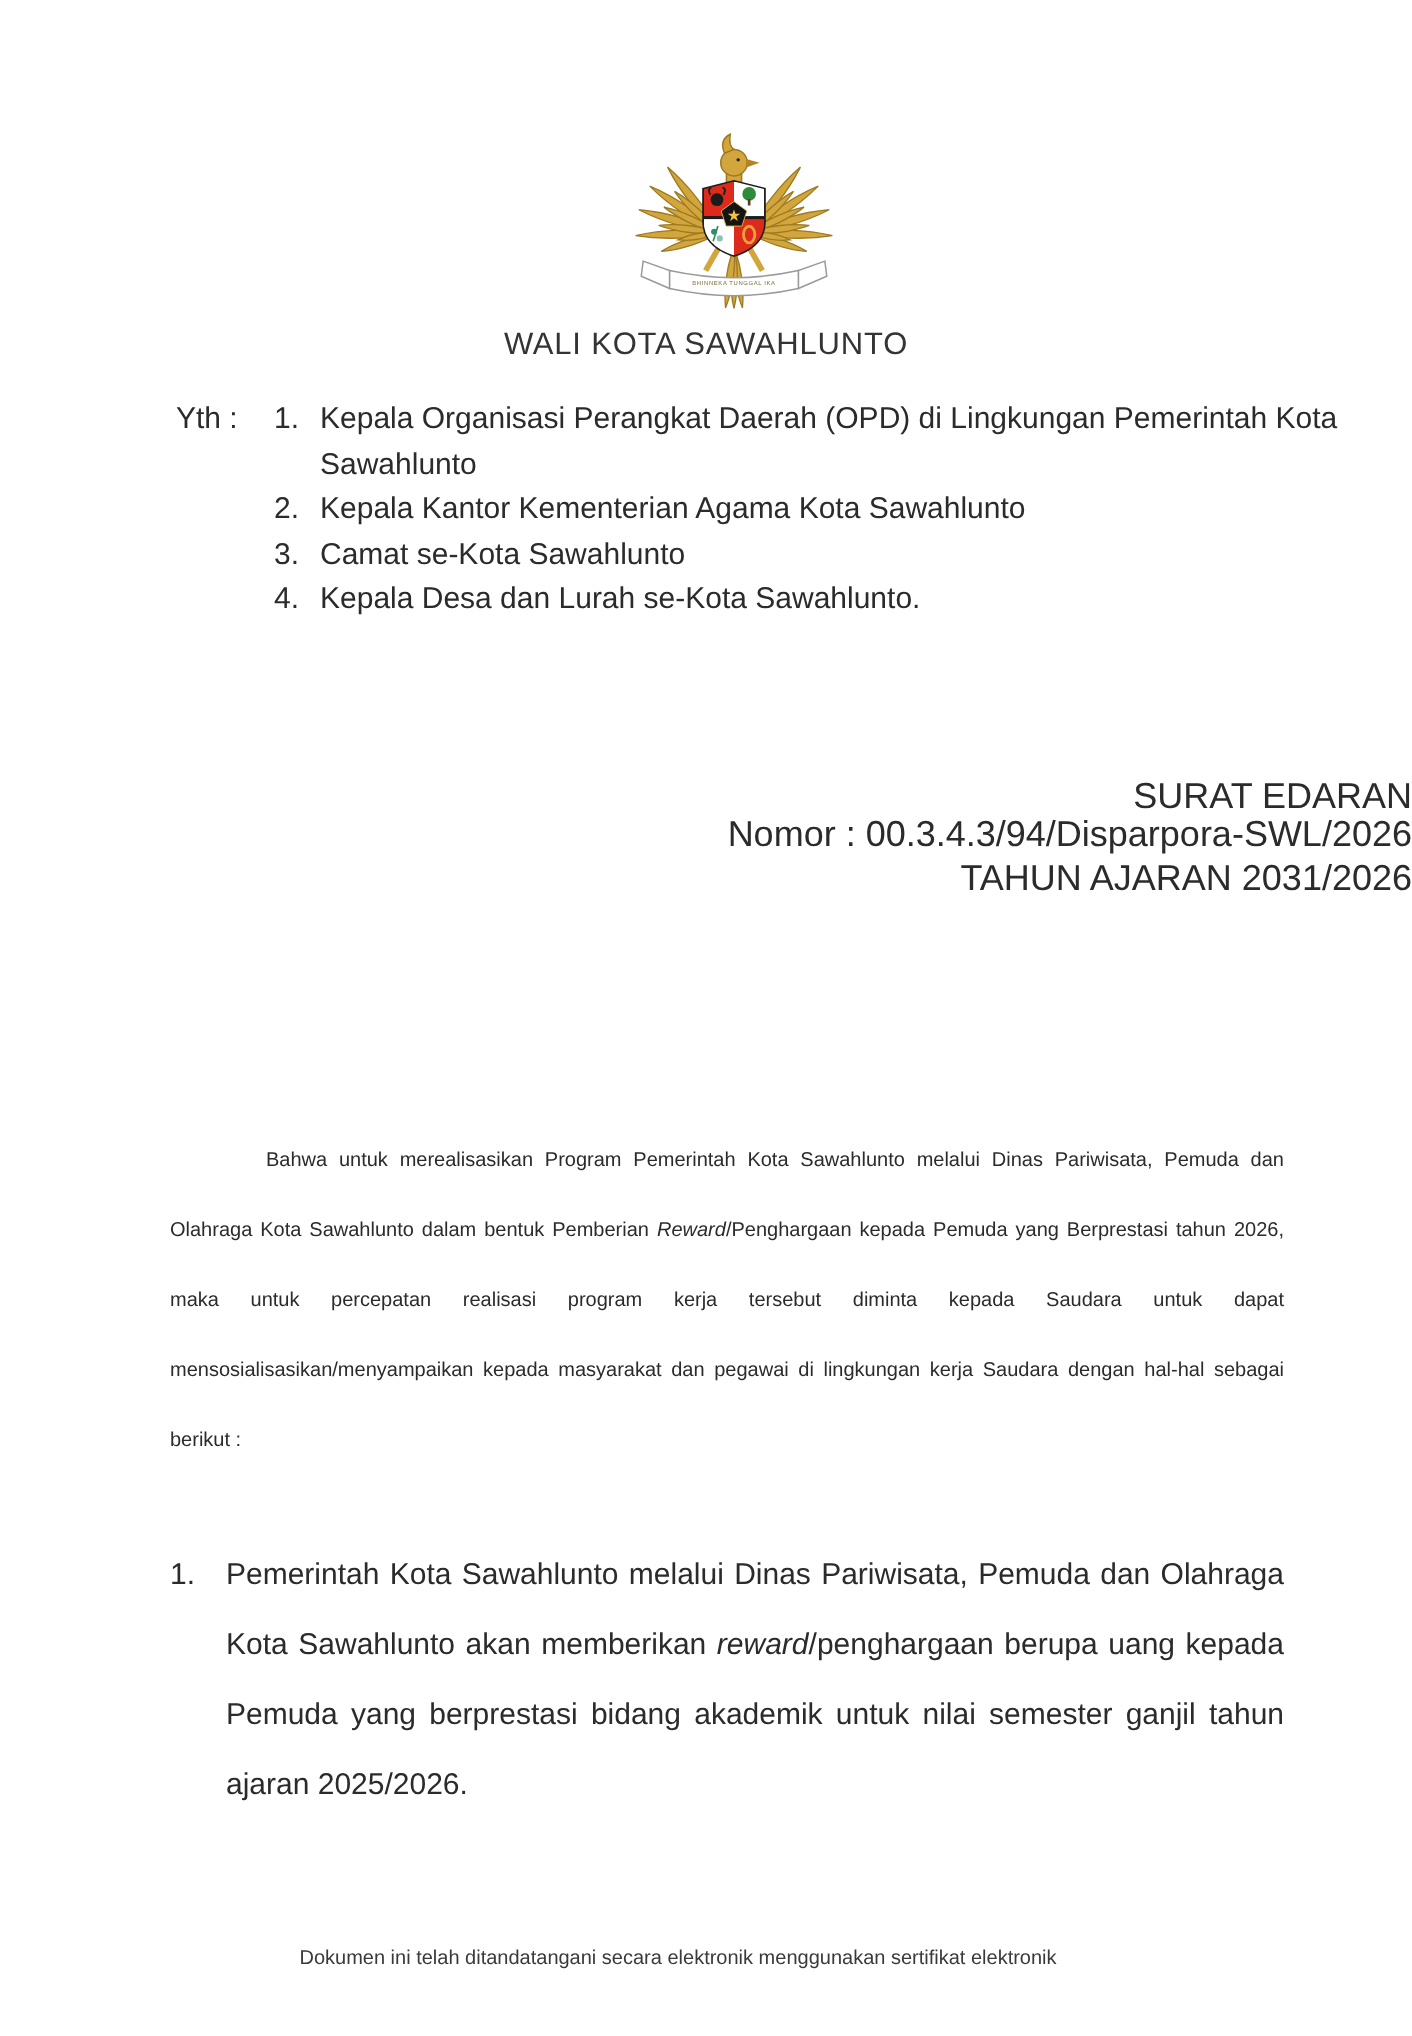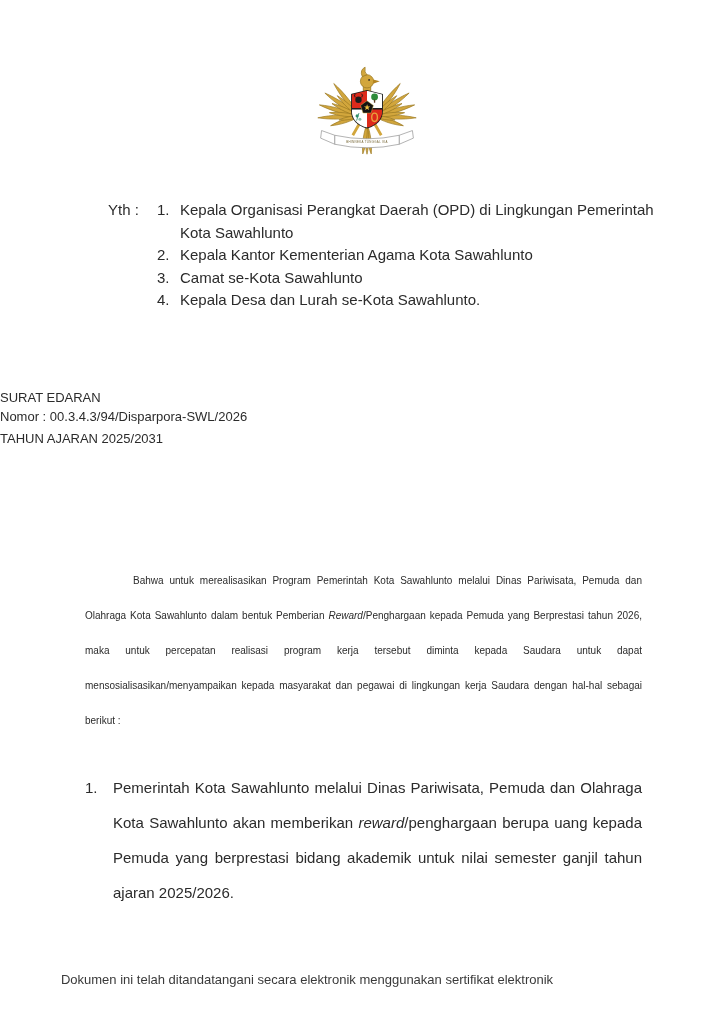--- a/index.html
+++ b/index.html
@@ -9,41 +9,41 @@
   }
   .emblem{position:absolute;top:52px;left:310px;width:114px;height:106px;}
   .agency-title{
     position:absolute;top:164px;left:0;width:706px;text-align:center;
     font-size:15.5px;letter-spacing:.4px;color:#343434;
   }
   .recipients{
     position:absolute;top:199px;left:88px;width:590px;
     font-size:15px;line-height:22.5px;display:flex;
   }
-  .yth-label{width:49px;flex:none;margin-left:20px;}
+  .yth-label{width:49px;flex:none;}
   .r-list{flex:1;margin:0;padding:0;list-style:none;}
   .r-item{display:flex;}
   .r-num{width:23px;flex:none;}
   .r-text{flex:1;}
   .location{position:absolute;top:312px;left:137px;font-size:15px;line-height:24px;}
-  .subject{position:absolute;top:389px;left:0;width:706px;text-align:left;font-size:13px;}
+  .subject{position:absolute;top:389px;left:0;width:706px;text-align:right;font-size:18px;}
   .subject .tight{line-height:18.5px;}
   .subject .about{margin-top:9px;line-height:26px;}
   .subject .big{line-height:26.5px;}
   .opening{
     position:absolute;top:563px;left:85px;width:557px;
     font-size:10px;line-height:35px;text-align:justify;text-indent:48px;
   }
   .body-list{position:absolute;top:770px;left:85px;width:557px;font-size:15px;line-height:35px;}
   .b-item{display:flex;}
   .b-num{width:28px;flex:none;}
   .b-text{flex:1;text-align:justify;}
   .footer{
     position:absolute;top:973px;left:0;width:614px;text-align:center;
-    font-size:13px;line-height:14.5px;color:#3a3a3a;
+    font-size:10px;line-height:14.5px;color:#3a3a3a;padding-left:32px;
   }
   .it{font-style:italic;}
 </style>
 </head>
 <body>
 
 <div class="page">
 
   <svg class="emblem" viewBox="0 0 120 112">
     <defs>
@@ -123,20 +123,21 @@
     </g>
 
     <g>
       <path d="M12 83 L26 88 L26 97.5 L11 91 Z" fill="#ffffff" stroke="#9a9a9a" stroke-width="0.8"></path>
       <path d="M108 83 L94 88 L94 97.5 L109 91 Z" fill="#ffffff" stroke="#9a9a9a" stroke-width="0.8"></path>
       <path d="M26 88 Q60 95.5 94 88 L94 97.5 Q60 105 26 97.5 Z" fill="#ffffff" stroke="#9a9a9a" stroke-width="0.8"></path>
       <text x="60" y="95.8" text-anchor="middle" font-size="3.1" letter-spacing="0.35" fill="#7a6a3a">BHINNEKA TUNGGAL IKA</text>
     </g>
   </svg>
 
+  <div class="agency-title">WALI KOTA SAWAHLUNTO</div>
 
   <div class="recipients">
     <span class="yth-label">Yth :</span>
     <ol class="r-list">
       <li class="r-item">
         <span class="r-num">1.</span>
         <span class="r-text">Kepala Organisasi Perangkat Daerah (OPD) di Lingkungan Pemerintah Kota Sawahlunto</span>
       </li>
       <li class="r-item">
         <span class="r-num">2.</span>
@@ -150,21 +151,21 @@
         <span class="r-num">4.</span>
         <span class="r-text">Kepala Desa dan Lurah se-Kota Sawahlunto.</span>
       </li>
     </ol>
   </div>
 
 
   <div class="subject">
     <div class="tight">SURAT EDARAN</div>
     <div class="tight">Nomor : 00.3.4.3/94/Disparpora-SWL/2026</div>
-    <div class="big">TAHUN AJARAN 2025/2031</div>
+    <div class="big">TAHUN AJARAN 2031/2026</div>
   </div>
 
   <div class="opening"><span>Bahwa untuk merealisasikan Program Pemerintah Kota Sawahlunto melalui Dinas Pariwisata, Pemuda dan Olahraga Kota Sawahlunto dalam bentuk Pemberian </span><span class="it">Reward</span><span>/Penghargaan kepada Pemuda yang Berprestasi tahun 2026, maka untuk percepatan realisasi program kerja tersebut diminta kepada Saudara untuk dapat mensosialisasikan/menyampaikan kepada masyarakat dan pegawai di lingkungan kerja Saudara dengan hal-hal sebagai berikut :</span></div>
 
   <div class="body-list">
     <div class="b-item">
       <span class="b-num">1.</span>
       <span class="b-text"><span>Pemerintah Kota Sawahlunto melalui Dinas Pariwisata, Pemuda dan Olahraga Kota Sawahlunto akan memberikan </span><span class="it">reward</span><span>/penghargaan berupa uang kepada Pemuda yang berprestasi bidang akademik untuk nilai semester ganjil tahun ajaran 2025/2026.</span></span>
     </div>
   </div>

